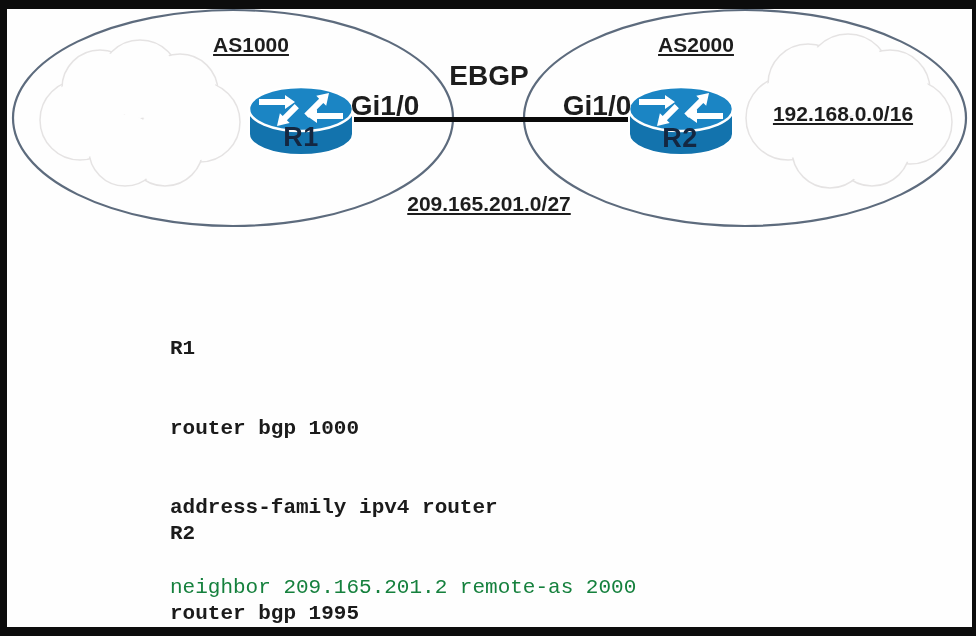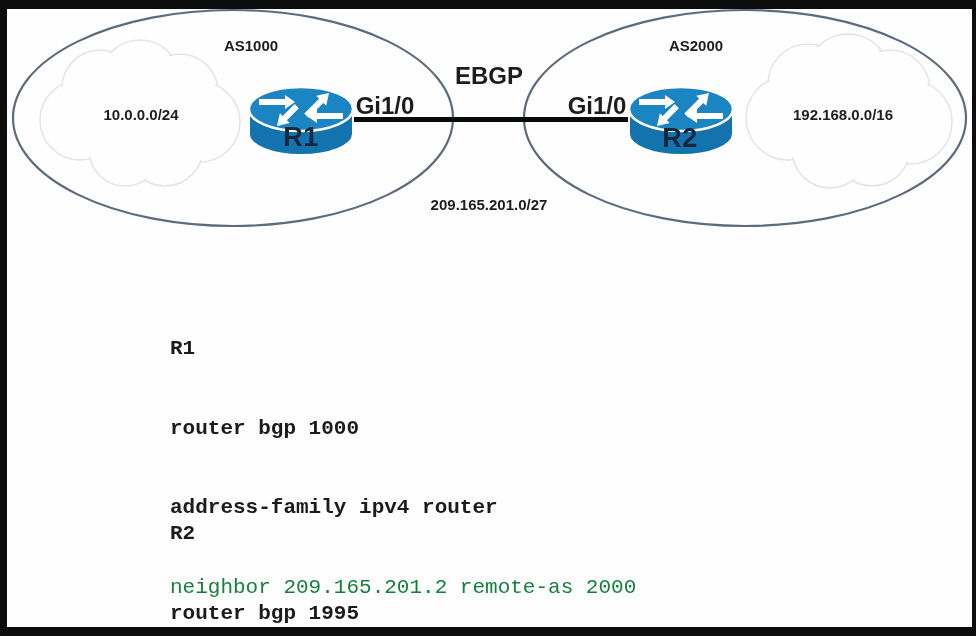--- a/index.html
+++ b/index.html
@@ -17,22 +17,22 @@
   }
   .diagram-svg{position:absolute;left:0;top:0;}
   .lbl{
     position:absolute;
     transform:translate(-50%,-50%);
     font-weight:700;
     color:#1d1d1d;
     white-space:nowrap;
     font-family:"Liberation Sans",sans-serif;
   }
-  .lbl-main{font-size:15px;}
-  .lbl-small{font-size:24px;}
+  .lbl-main{font-size:21px;text-decoration:underline;}
+  .lbl-small{font-size:28px;}
   .router-name{
     font-size:27px;
     color:#142741;
     letter-spacing:0.5px;
   }
   .cfg{
     position:absolute;
     left:170px;
     font-family:"Liberation Mono","DejaVu Sans Mono",monospace;
     font-size:21px;
@@ -109,21 +109,20 @@
 
     <rect x="330" y="117" width="320" height="5" fill="#0a0a0a"></rect>
 
     <use href="#router-icon" x="245" y="83"></use>
     <use href="#router-icon" x="625" y="83"></use>
   </svg>
 
   <span class="lbl lbl-main" style="left:251px;top:45px;">AS1000</span>
   <span class="lbl lbl-main" style="left:696px;top:45px;">AS2000</span>
 
-  <span class="lbl lbl-main" style="left:141px;top:114px;">10.0.0.0/24</span>
   <span class="lbl lbl-main" style="left:843px;top:114px;">192.168.0.0/16</span>
 
   <span class="lbl lbl-small" style="left:489px;top:76px;">EBGP</span>
 
   <span class="lbl lbl-small" style="left:385px;top:106px;">Gi1/0</span>
   <span class="lbl lbl-small" style="left:597px;top:106px;">Gi1/0</span>
 
   <span class="lbl router-name" style="left:301px;top:137px;">R1</span>
   <span class="lbl router-name" style="left:680px;top:138px;">R2</span>
 

